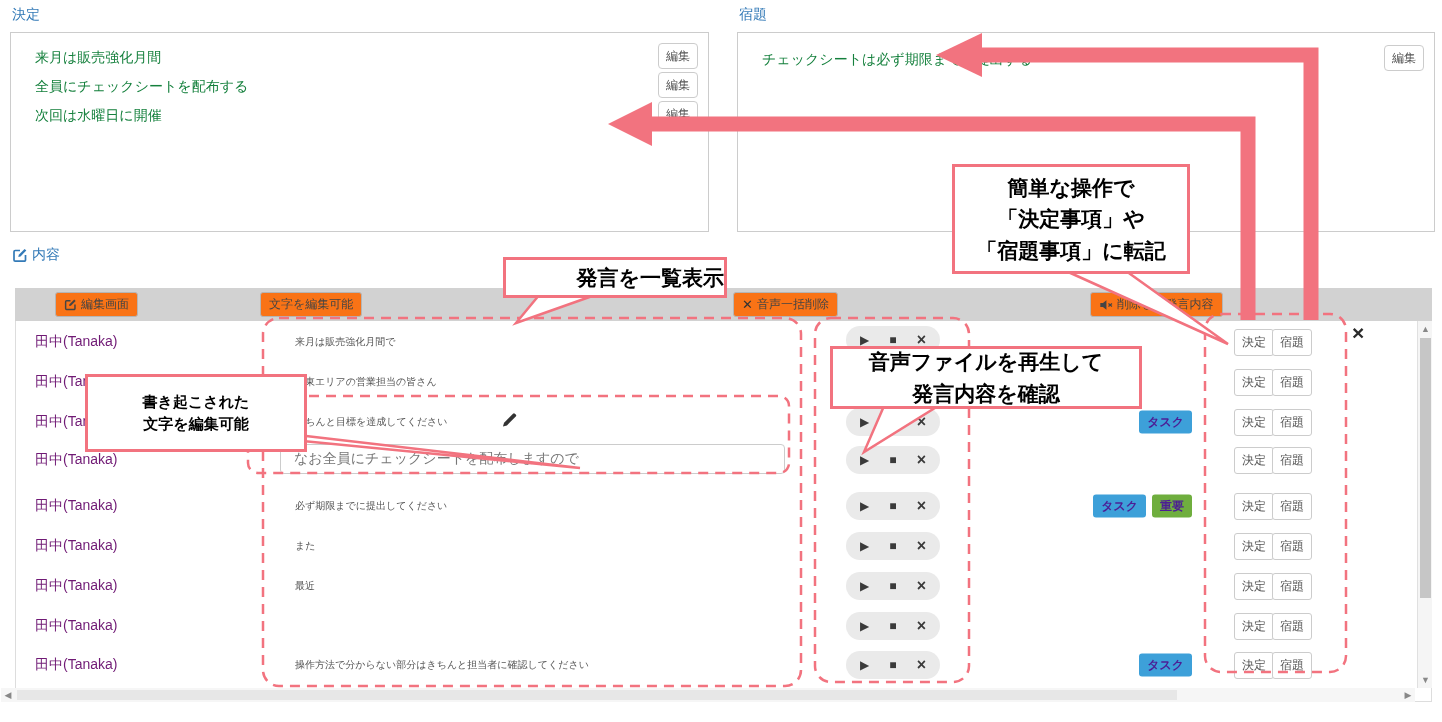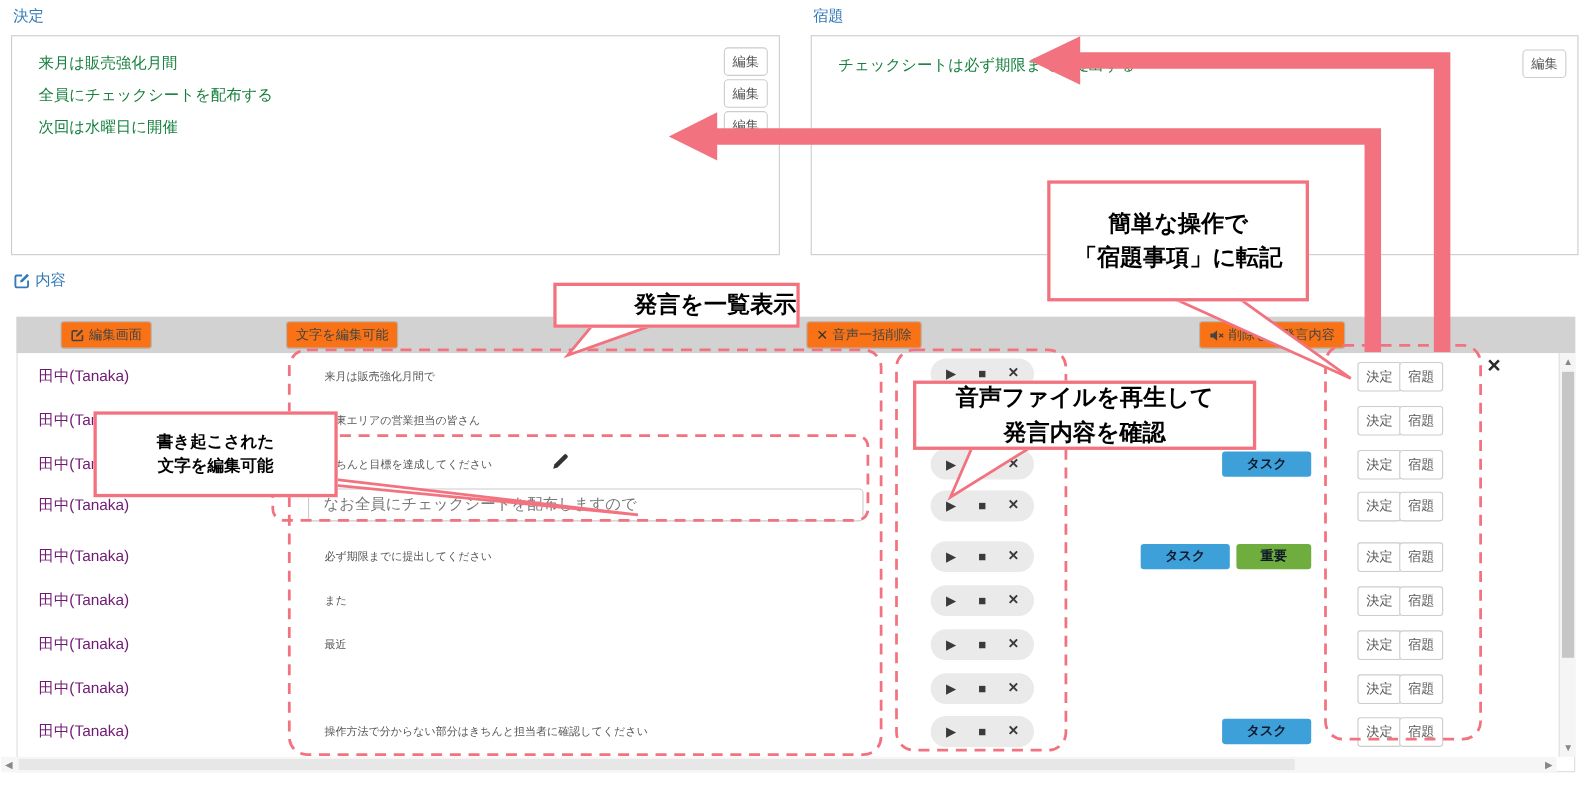--- a/index.html
+++ b/index.html
@@ -26,21 +26,21 @@
   .utter-input{position:absolute;left:280px;top:4px;width:505px;height:30px;border:1px solid #ccc;border-radius:4px;
                font-size:14px;color:#777;padding:0 13px;background:#fff;box-sizing:border-box;font-family:inherit;}
   .pencil{position:absolute;left:502px;top:50%;transform:translateY(-50%);}
   .pill{position:absolute;left:846px;top:6px;width:94px;height:28px;background:#eaeaea;border-radius:14px;
         display:flex;align-items:center;justify-content:space-between;padding:0 14px;box-sizing:border-box;}
   .pill span{color:#3a3a3a;cursor:default;}
   .pill .p-play{font-size:12px;}
   .pill .p-stop{font-size:12px;}
   .pill .p-x{font-size:16px;font-weight:bold;line-height:1;}
   .tags{position:absolute;right:250px;top:50%;transform:translateY(-50%);display:flex;gap:6px;}
-  .tag{color:#0f172a;font-weight:bold;font-size:12px;border-radius:3px;padding:3px 22px;white-space:nowrap;}
+  .tag{color:#4c1d95;font-weight:bold;font-size:12px;border-radius:3px;padding:3px 8px;white-space:nowrap;}
   .btn-small{position:absolute;top:7px;background:#fff;border:1px solid #ccc;border-radius:3px;
              font-size:12px;color:#555;padding:4px 7px;white-space:nowrap;box-sizing:border-box;}
   .close-x{position:absolute;left:1352px;top:322px;font-size:21px;font-weight:bold;color:#2b2b2b;line-height:1;}
 
   
   .vscroll{position:absolute;left:1417px;top:321px;width:15px;height:367px;background:#f5f5f5;border-left:1px solid #e0e0e0;box-sizing:border-box;}
   .vthumb{position:absolute;left:2px;top:17px;width:11px;height:260px;background:#c6c6c6;}
   .varrow{position:absolute;left:0;width:15px;height:14px;font-size:9px;color:#888;text-align:center;line-height:14px;}
   .hscroll{position:absolute;left:1px;top:688px;width:1414px;height:14px;background:#f6f6f6;}
   .hthumb{position:absolute;left:16px;top:2px;width:1160px;height:10px;background:#e7e7e7;}
@@ -274,16 +274,17 @@
   <div class="callout" style="left:85px;top:374px;width:222px;height:78px;font-size:15px;">
     <div>書き起こされた</div>
     <div>文字を編集可能</div>
   </div>
   <div class="callout" style="left:830px;top:346px;width:312px;height:63px;font-size:21px;">
     <div>音声ファイルを再生して</div>
     <div>発言内容を確認</div>
   </div>
   <div class="callout" style="left:952px;top:164px;width:238px;height:110px;font-size:21px;">
     <div>簡単な操作で</div>
+    <div>「決定事項」や</div>
     <div>「宿題事項」に転記</div>
   </div>
 
 </div>
 
 </body></html>

